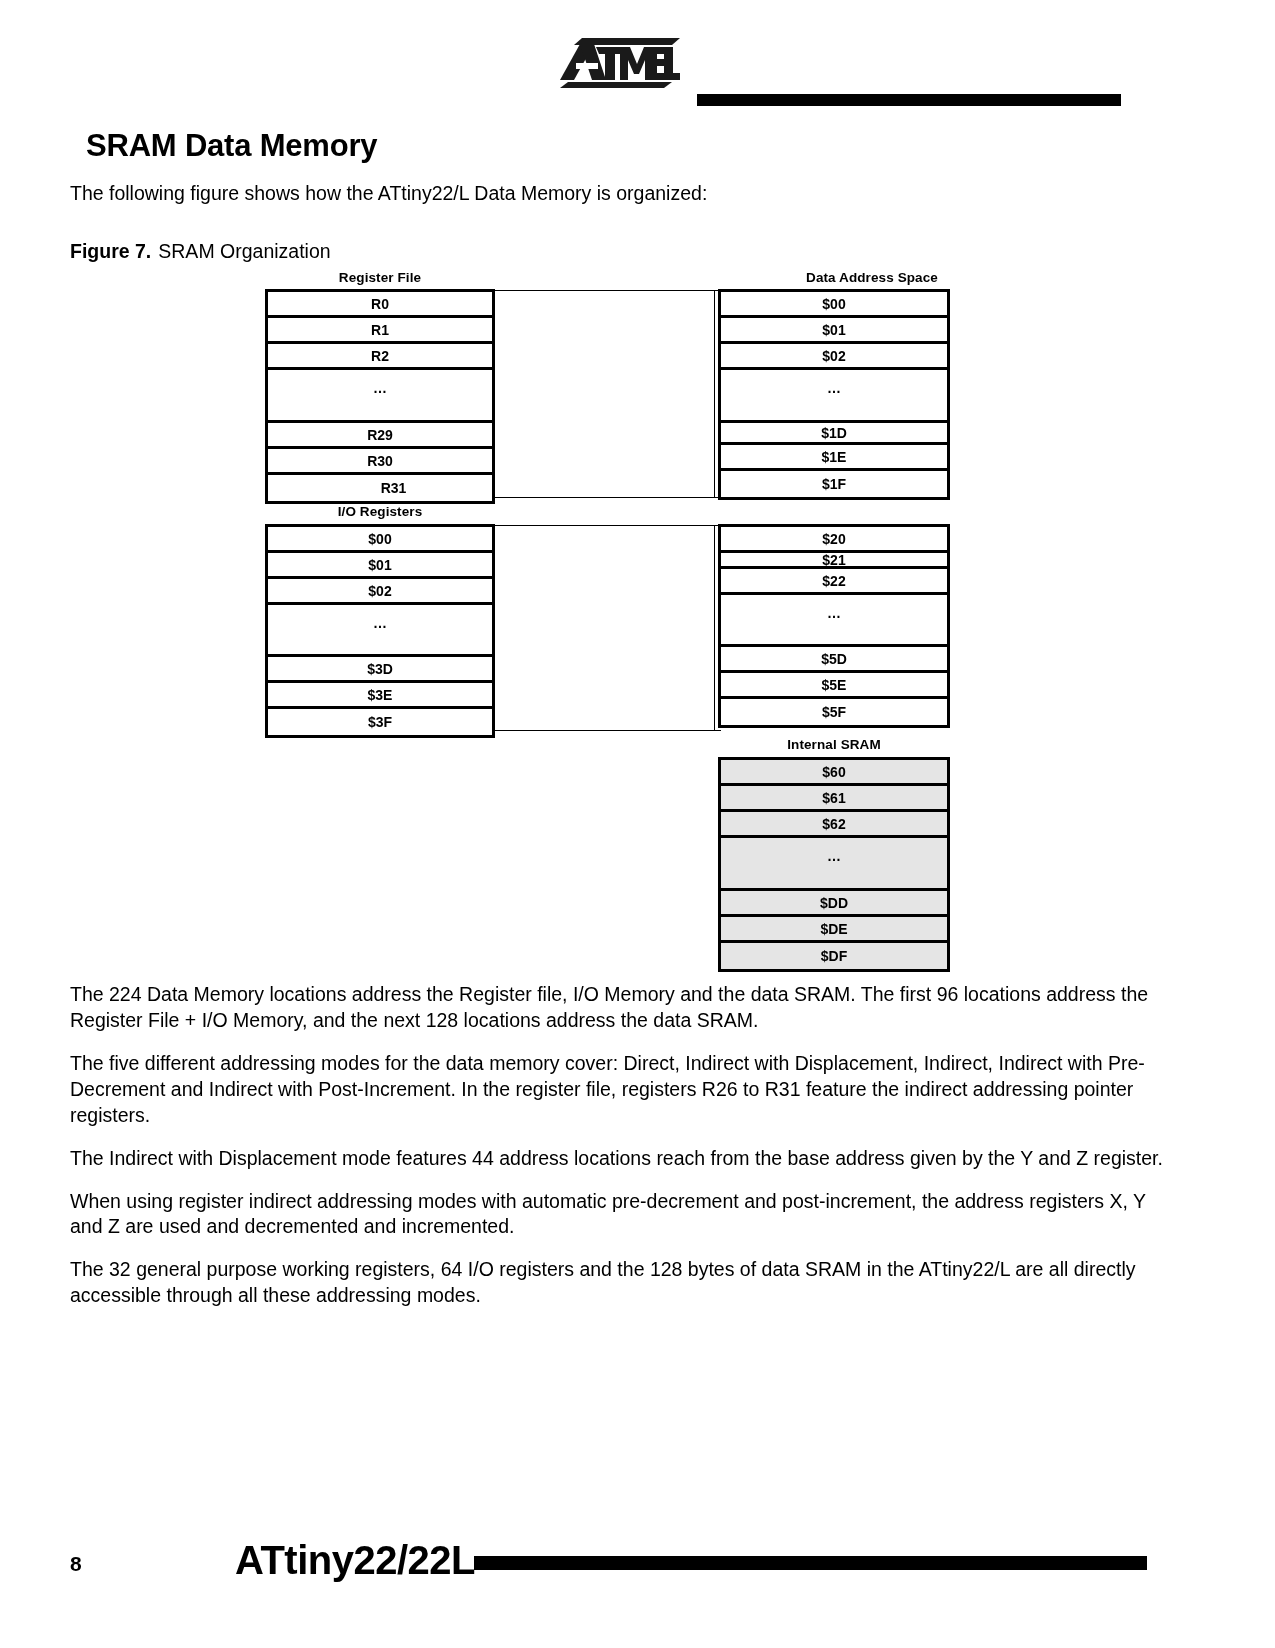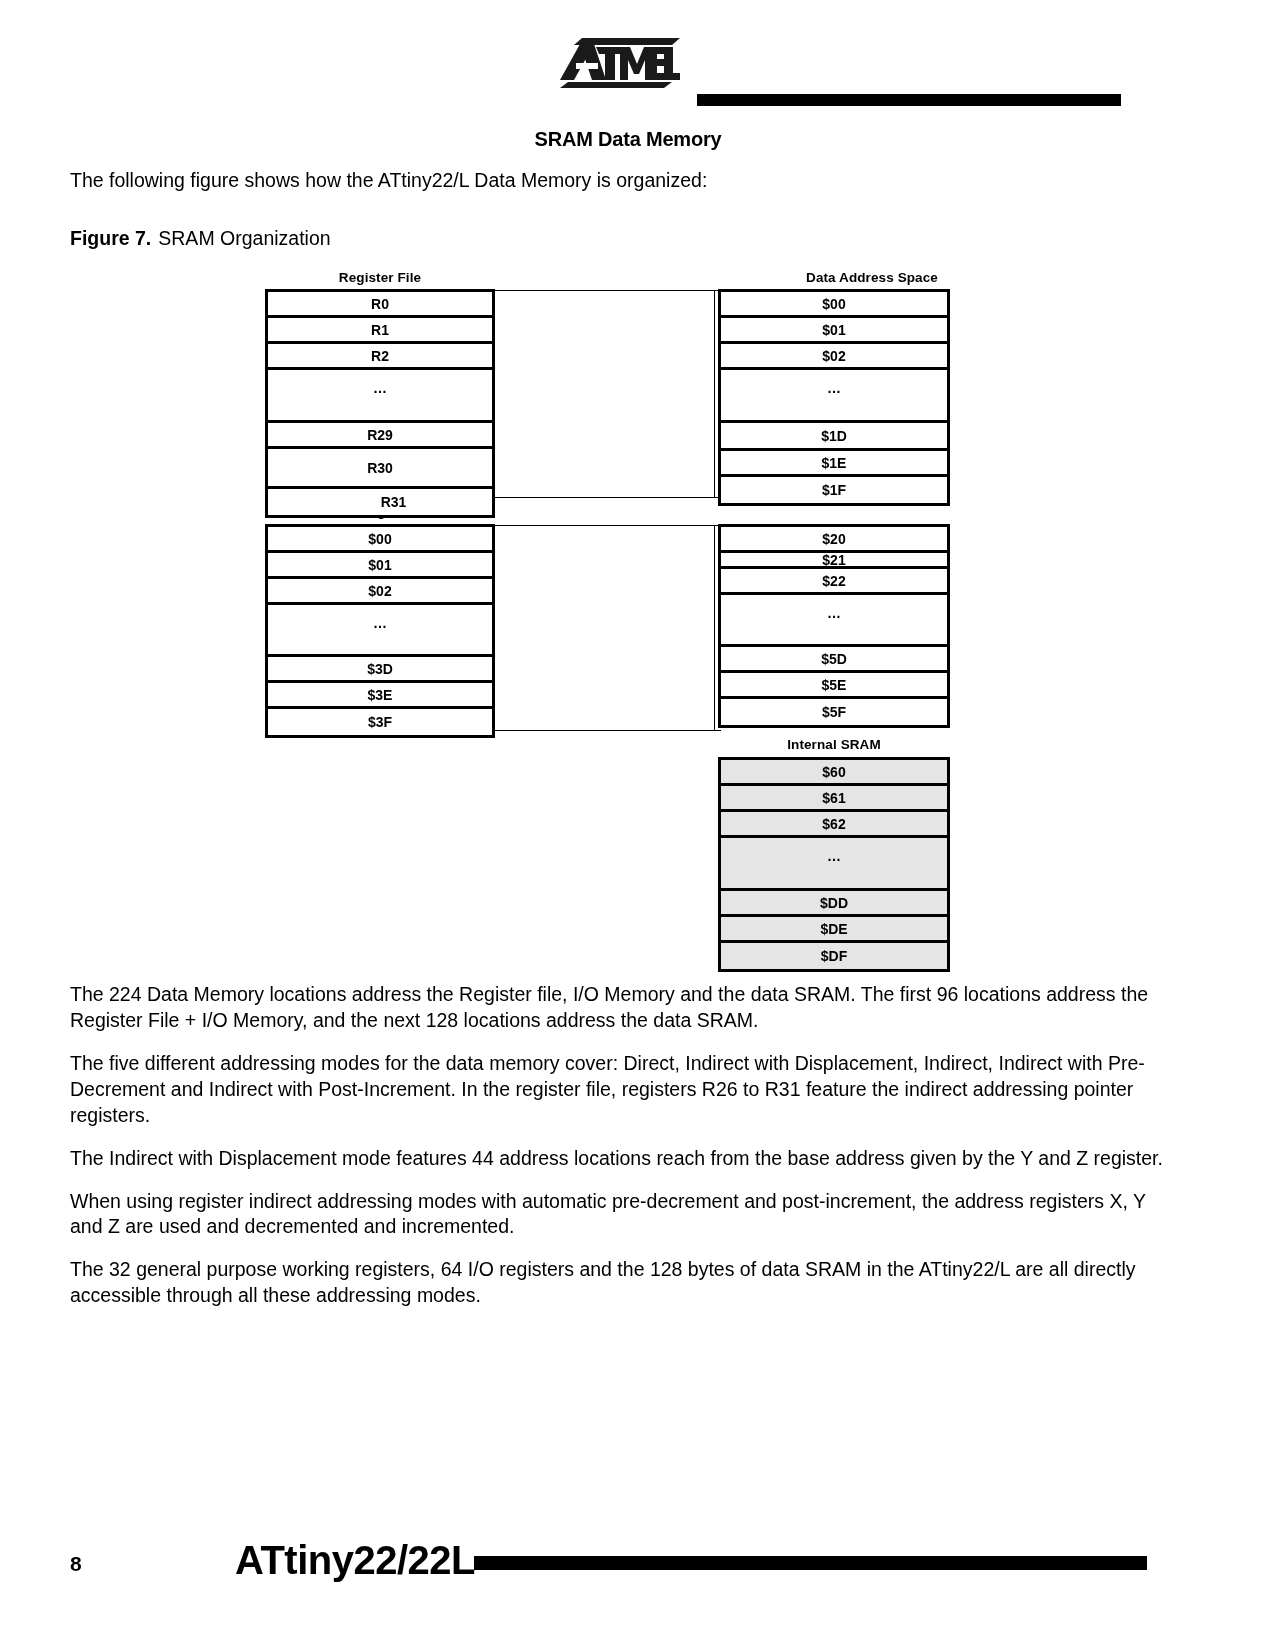--- a/index.html
+++ b/index.html
@@ -41,25 +41,24 @@
   }
 
   
   .content {
     position: absolute;
     left: 70px;
     top: 128px;
     width: 1100px;
   }
   h1.section-title {
-    font-size: 20px;
+    font-size: 31px;
     font-weight: bold;
     margin: 0 0 17px 16px;
     letter-spacing: -0.2px;
-    text-align: center;
   }
   p.intro {
     font-size: 19.5px;
     margin: 0 0 33px 0;
     line-height: 1.32;
   }
   .figure-caption {
     font-size: 19.5px;
     margin: 0;
   }
@@ -210,30 +209,30 @@
   <div class="connector" style="left:493px; top:267px; width:228px;"></div>
   <div class="connector" style="left:493px; top:472px; width:228px;"></div>
   <div class="connector-v" style="left:714px; top:267px; height:206px;"></div>
 
   <div class="mem-table" style="left:265px; top:31px; width:230px;">
     <div class="mem-row" style="height:26px;">R0</div>
     <div class="mem-row" style="height:26px;">R1</div>
     <div class="mem-row" style="height:26px;">R2</div>
     <div class="mem-row tall" style="height:53px;">…</div>
     <div class="mem-row" style="height:26px;">R29</div>
-    <div class="mem-row" style="height:40px;">R30</div>
+    <div class="mem-row" style="height:26px;">R30</div>
     <div class="mem-row" style="height:26px;padding-left:27px;">R31</div>
   </div>
 
   <div class="mem-table" style="left:718px; top:31px; width:232px;">
     <div class="mem-row" style="height:26px;">$00</div>
     <div class="mem-row" style="height:26px;">$01</div>
     <div class="mem-row" style="height:26px;">$02</div>
     <div class="mem-row tall" style="height:53px;">…</div>
-    <div class="mem-row" style="height:28px;">$1D</div>
+    <div class="mem-row" style="height:22px;">$1D</div>
     <div class="mem-row" style="height:26px;">$1E</div>
     <div class="mem-row" style="height:26px;">$1F</div>
   </div>
 
   <div class="mem-table" style="left:265px; top:266px; width:230px;">
     <div class="mem-row" style="height:26px;">$00</div>
     <div class="mem-row" style="height:26px;">$01</div>
     <div class="mem-row" style="height:26px;">$02</div>
     <div class="mem-row tall" style="height:52px;">…</div>
     <div class="mem-row" style="height:26px;">$3D</div>

